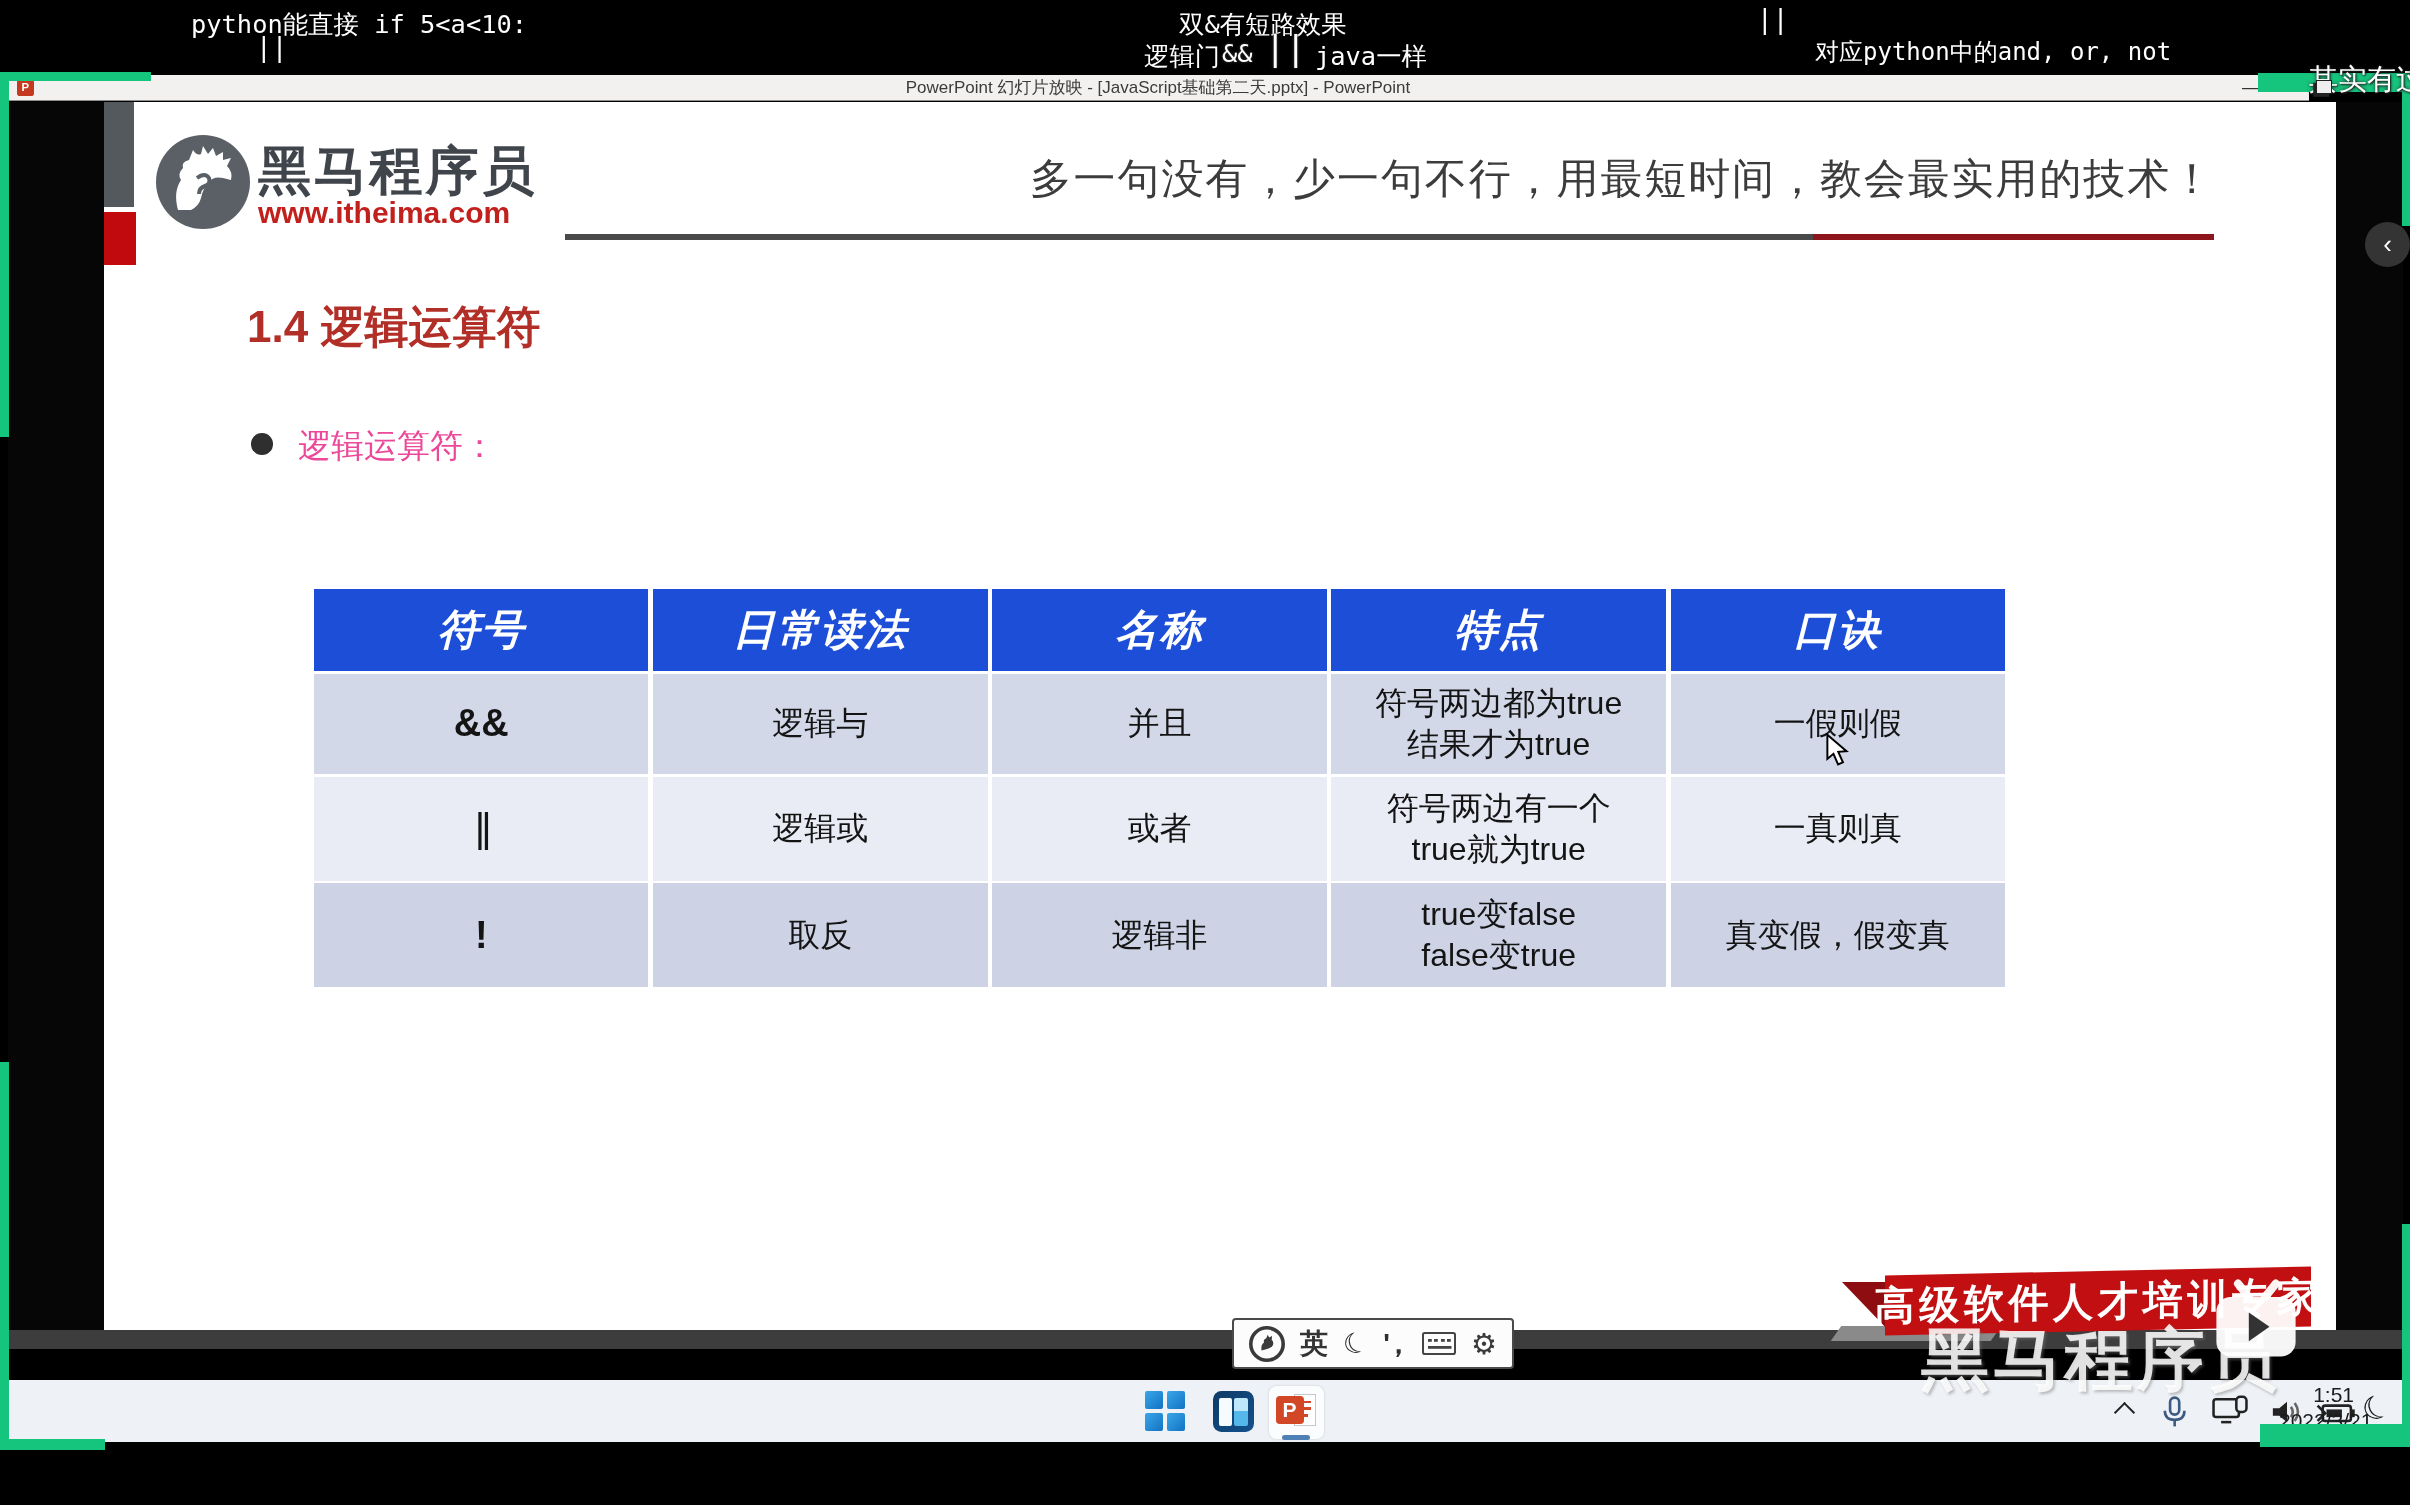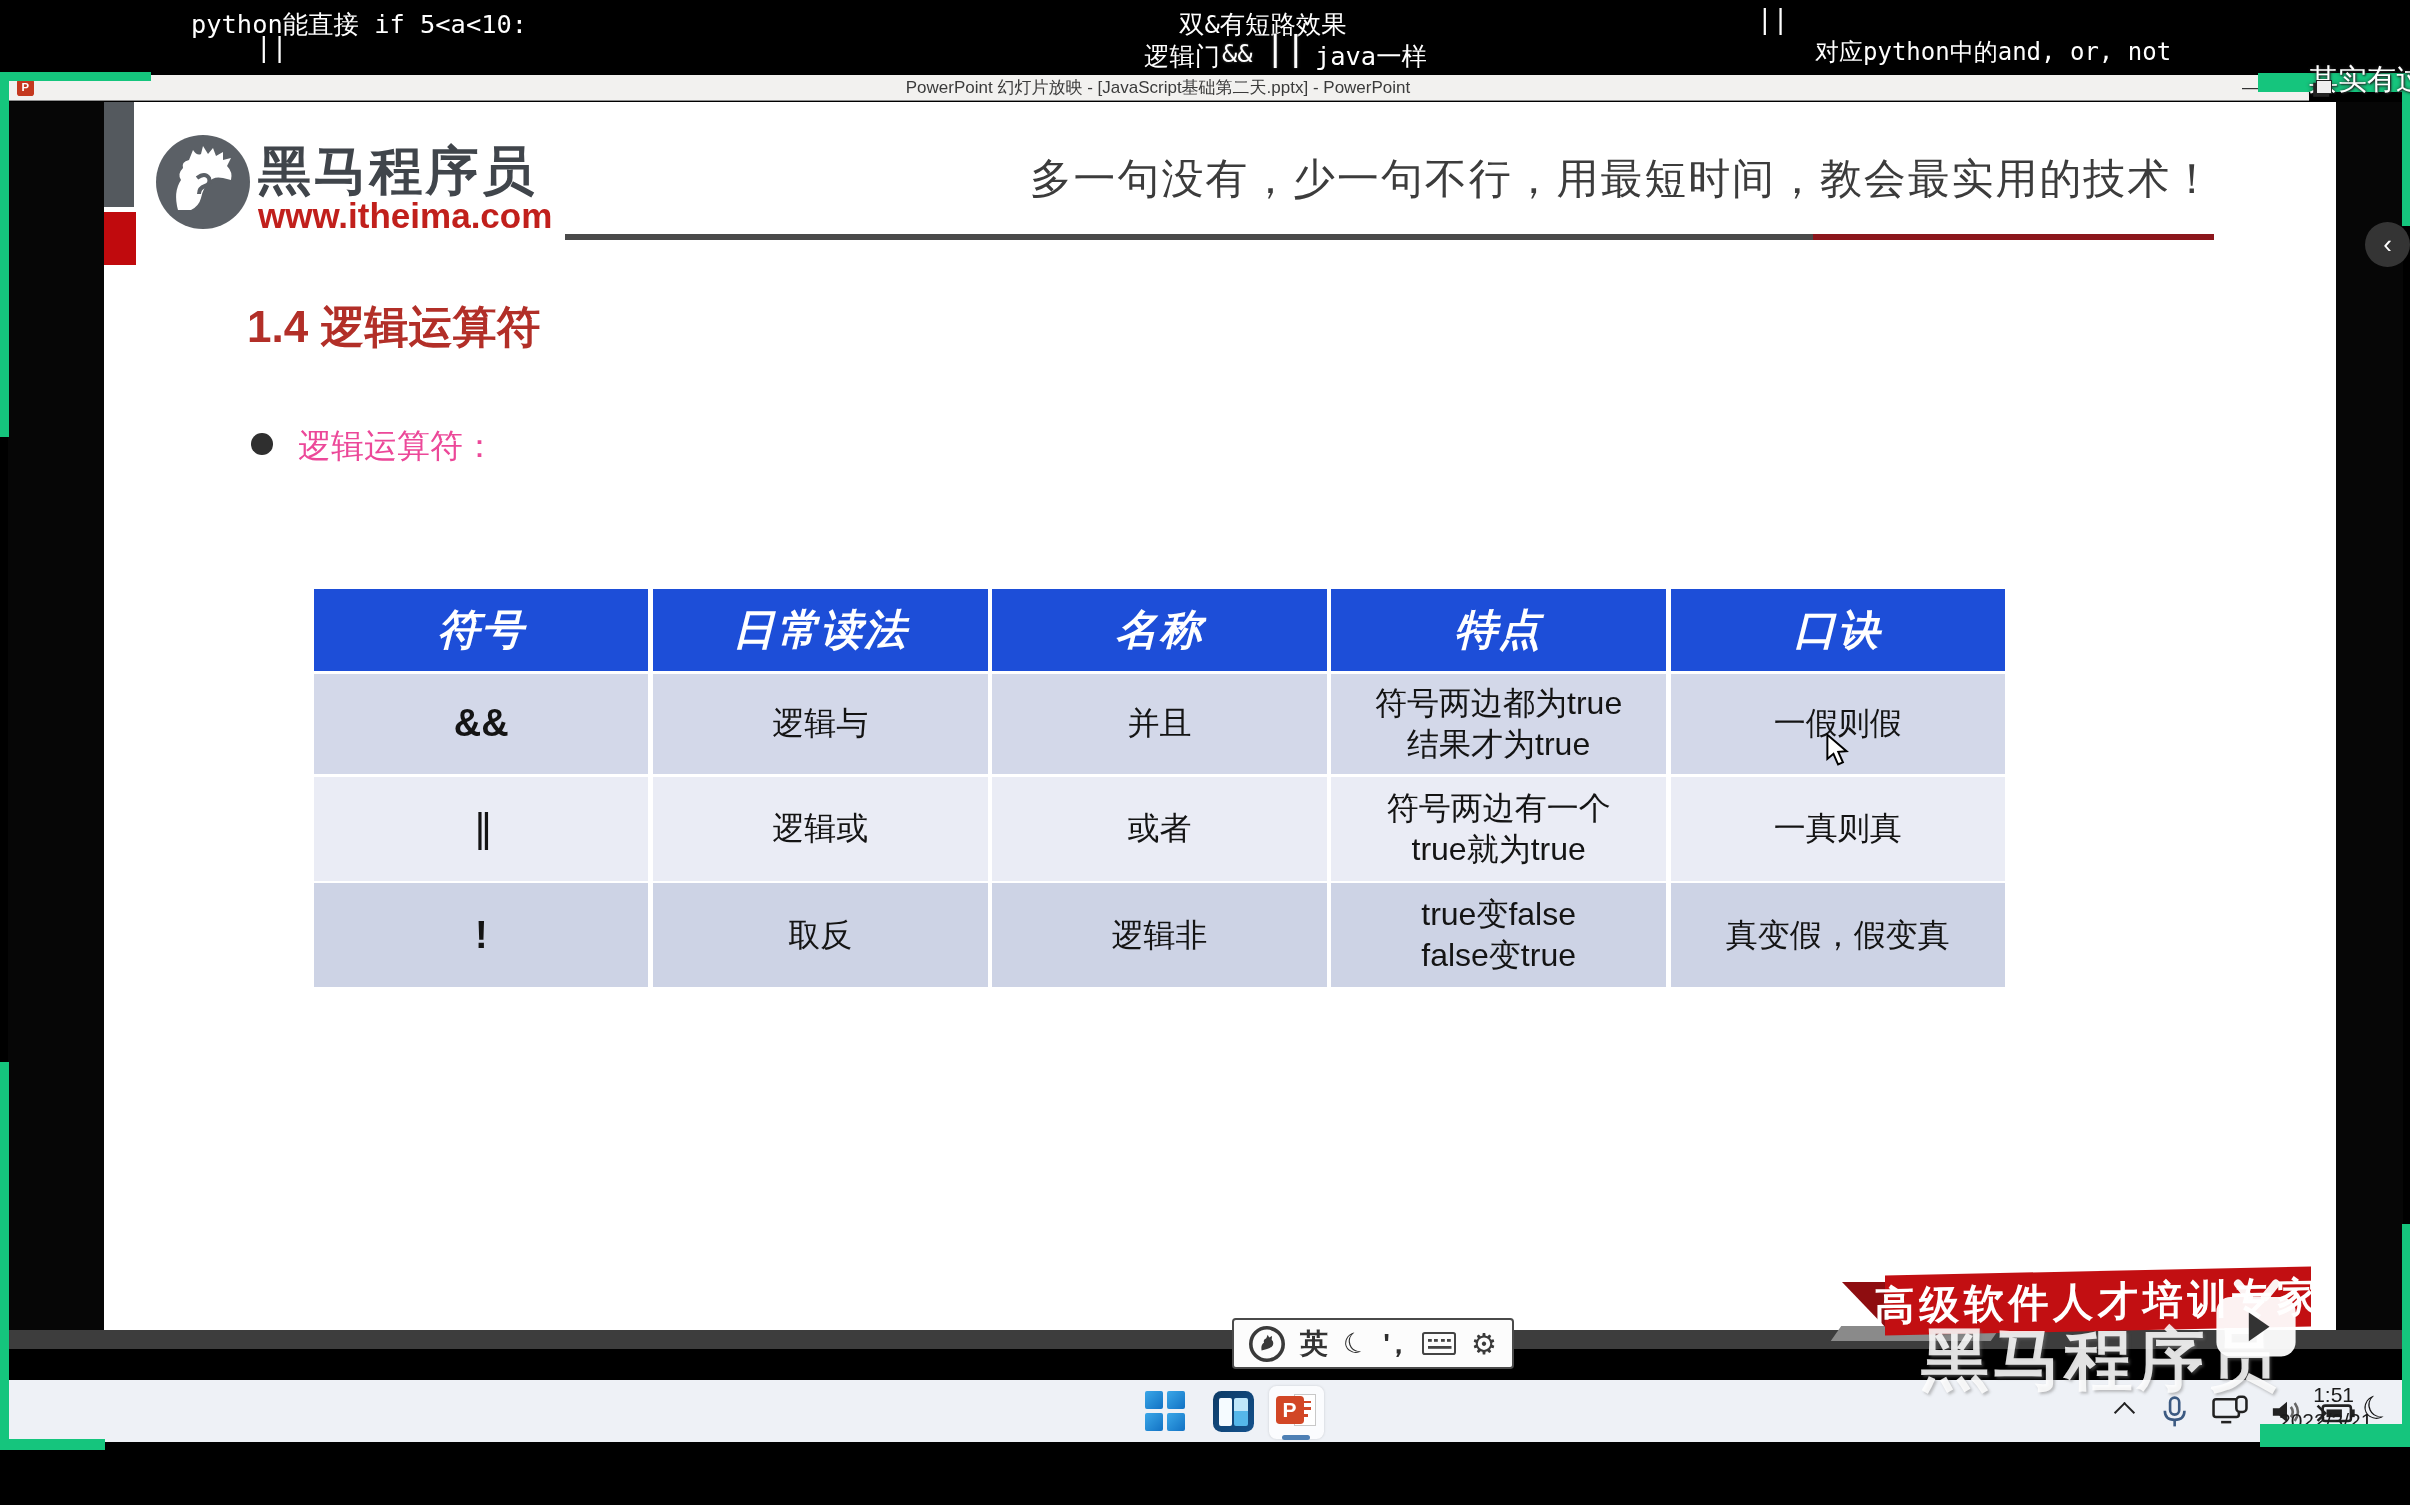--- a/index.html
+++ b/index.html
@@ -38,21 +38,21 @@
                background:#060606; z-index:5; }
   .slide { position:absolute; left:104px; top:102px; width:2232px; height:1228px;
            background:#fff; z-index:10; }
 
   .bar-gray { position:absolute; left:0; top:0; width:30px; height:105px; background:#54595e; }
   .bar-red  { position:absolute; left:0; top:110px; width:32px; height:53px; background:#c00a0d; }
 
   .logo-svg { position:absolute; left:49px; top:28px; width:100px; height:104px; }
   .brand { position:absolute; left:154px; top:34px; font-size:53px; font-weight:bold;
            color:#40454b; letter-spacing:2.8px; }
-  .site  { position:absolute; left:154px; top:94px; font-size:35px; font-weight:bold; color:#c1201c; }
+  .site  { position:absolute; left:154px; top:94px; font-size:30px; font-weight:bold; color:#c1201c; }
 
   .slogan { position:absolute; left:744px; top:49px; width:1367px; text-align:right;
             font-family:"DejaVu Serif", serif; font-size:42px; color:#3c3c3c; letter-spacing:1.9px; }
   .div-gray { position:absolute; left:461px; top:132px; width:1248px; height:5.6px; background:#4a4a4a; }
   .div-red  { position:absolute; left:1709px; top:132px; width:401px; height:5.6px; background:#8c161c; }
 
   .heading { position:absolute; left:143px; top:196px; font-size:44px; font-weight:bold; color:#b22f28; }
   .bullet-dot { position:absolute; left:147px; top:331px; width:21.7px; height:21.7px;
                 border-radius:50%; background:#2f2f2f; }
   .bullet-text { position:absolute; left:194px; top:322px; font-size:33px; color:#ec4899; }

